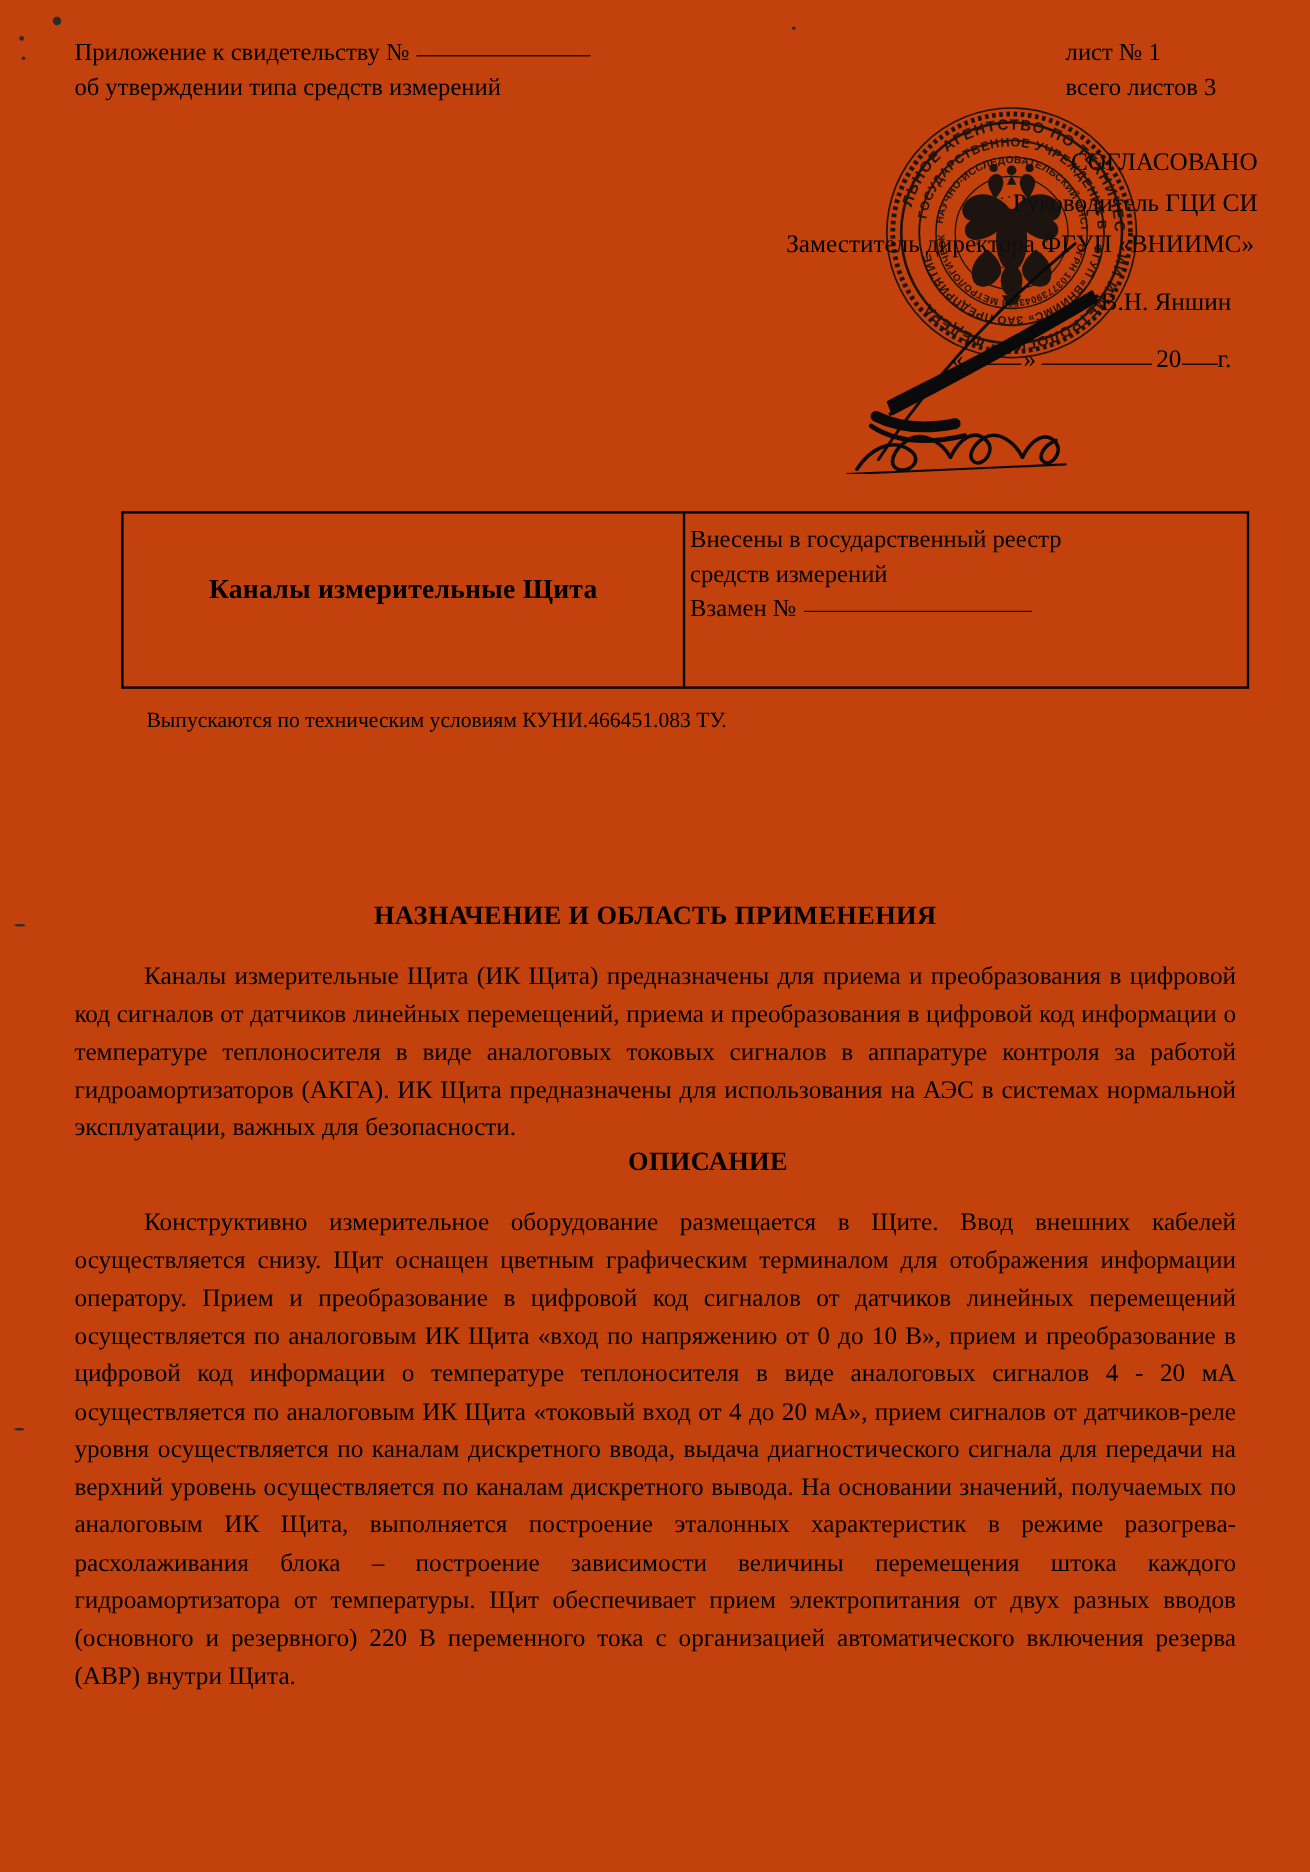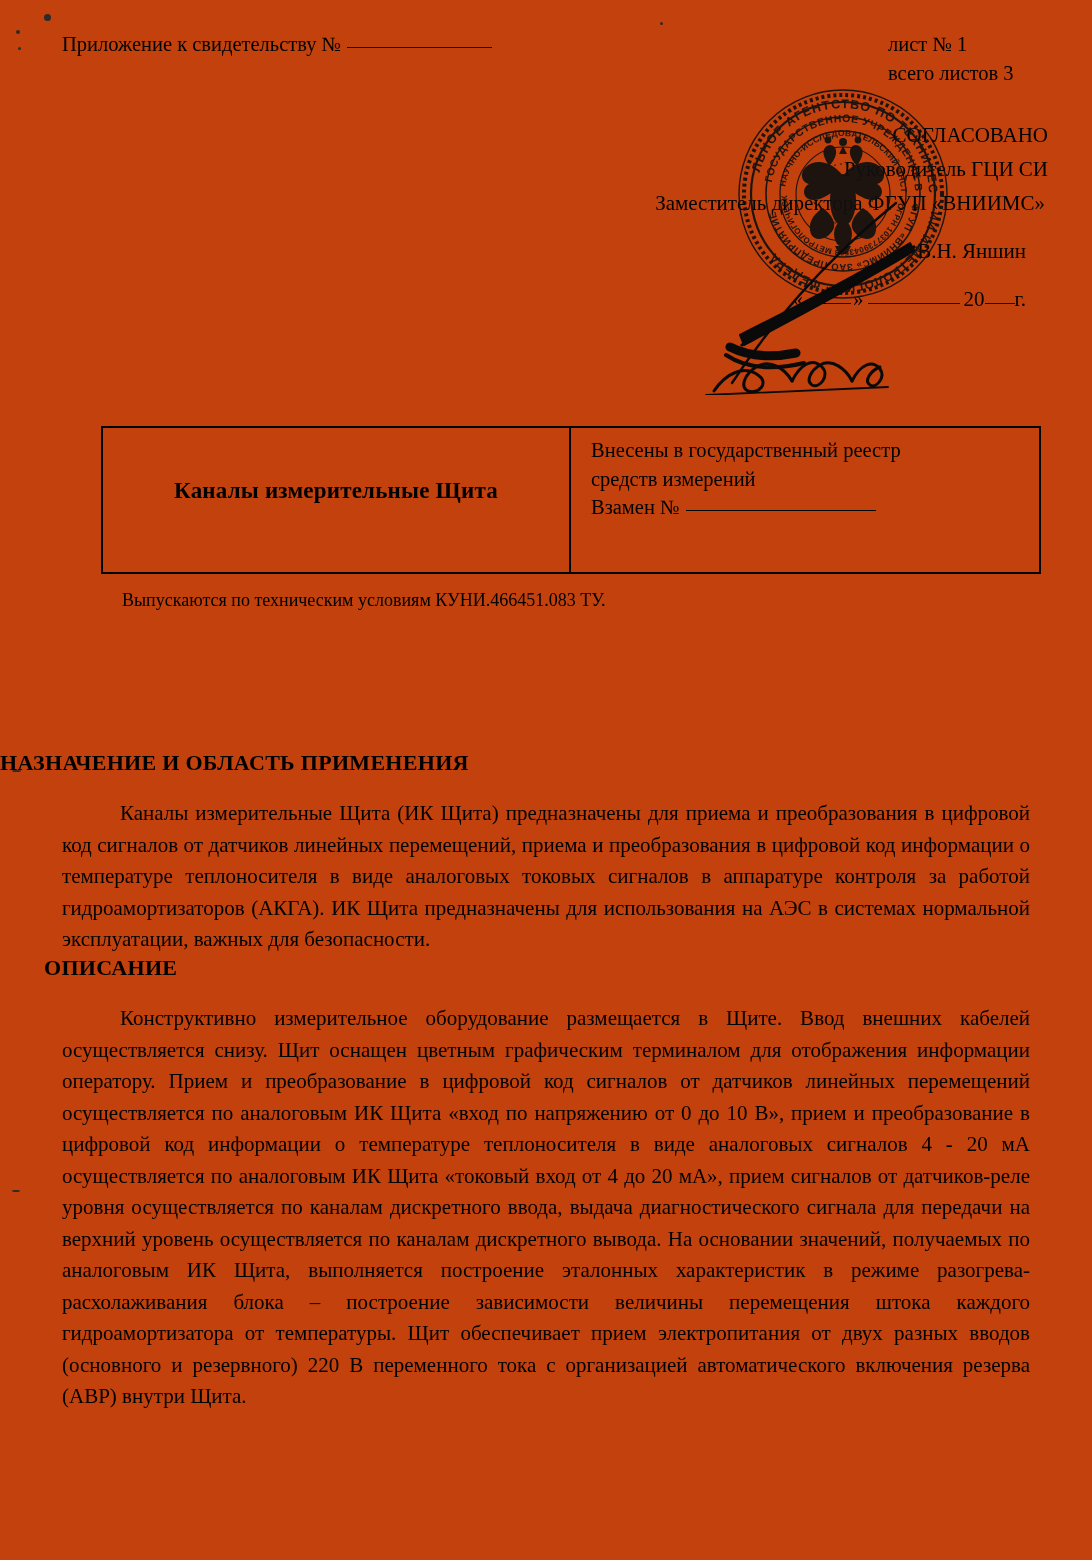--- a/index.html
+++ b/index.html
@@ -144,21 +144,21 @@
   }
   .regbox .cell-left .title {
     font-weight: bold;
     font-size: 23px;
     letter-spacing: .2px;
     margin-bottom: 18px;
   }
   .regbox .cell-right {
     flex: 1;
     box-sizing: border-box;
-    padding: 8px 0 0 20px;
+    padding: 8px 0 0 4px;
     font-size: 20.5px;
     line-height: 28.5px;
   }
   .regbox .cell-right .row { white-space: nowrap; position: relative; }
   .regbox .underline-short {
     display: inline-block;
     width: 190px;
     border-bottom: 1.7px solid #000;
     margin-left: 6px;
     vertical-align: 3px;
@@ -185,20 +185,21 @@
     top: 590px;
     font-size: 18px;
     white-space: nowrap;
   }
 
   
   .section-h {
     position: absolute;
     left: 0;
     width: 1092px;
+    text-align: center;
     font-weight: bold;
     font-size: 22px;
     letter-spacing: .3px;
   }
   #h-purpose { top: 750px; }
   #h-description { top: 955px; padding-left: 44px; }
 
   .para {
     position: absolute;
     left: 62px;
@@ -221,20 +222,21 @@
   <div class="speck" style="left:16px;top:30px;width:4px;height:4px;"></div>
   <div class="speck" style="left:18px;top:47px;width:3px;height:3px;"></div>
   <div class="speck" style="left:12px;top:770px;width:9px;height:2px;"></div>
   <div class="speck" style="left:12px;top:1190px;width:8px;height:2px;"></div>
   <div class="speck" style="left:660px;top:22px;width:3px;height:3px;"></div>
 
   <div class="hdr-left">
     <div>
       <span>Приложение к свидетельству №</span><span class="rule"></span>
     </div>
+    <div>об утверждении типа средств измерений</div>
   </div>
 
   <div class="hdr-right">
     <div>лист № 1</div>
     <div>всего листов 3</div>
   </div>
 
   <div class="approve">
     <span class="ln l2">СОГЛАСОВАНО</span>
     <span class="ln l3">Руководитель ГЦИ СИ</span>

